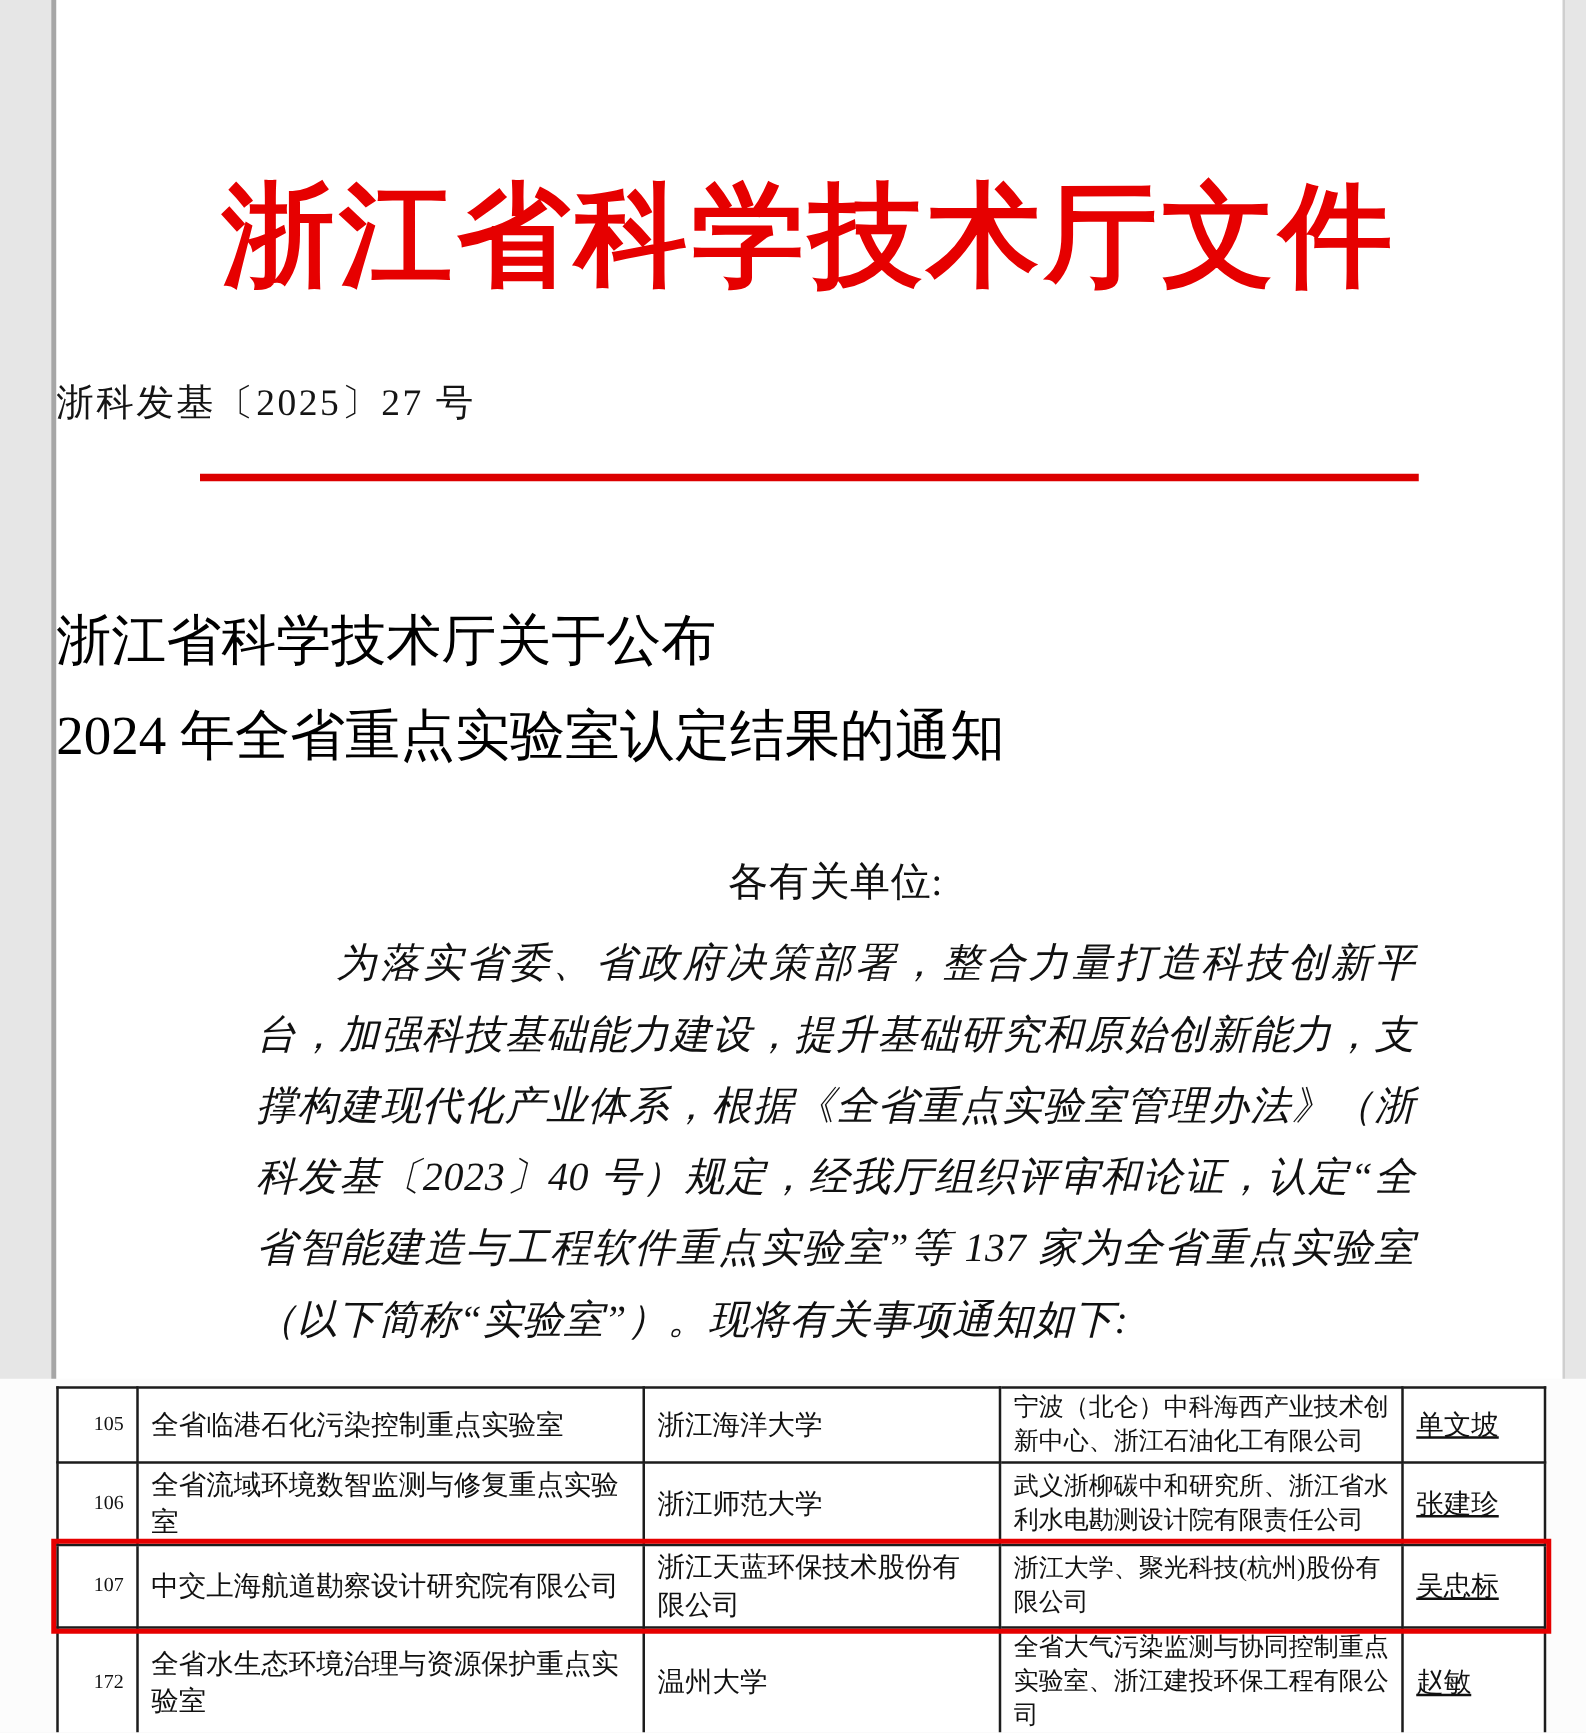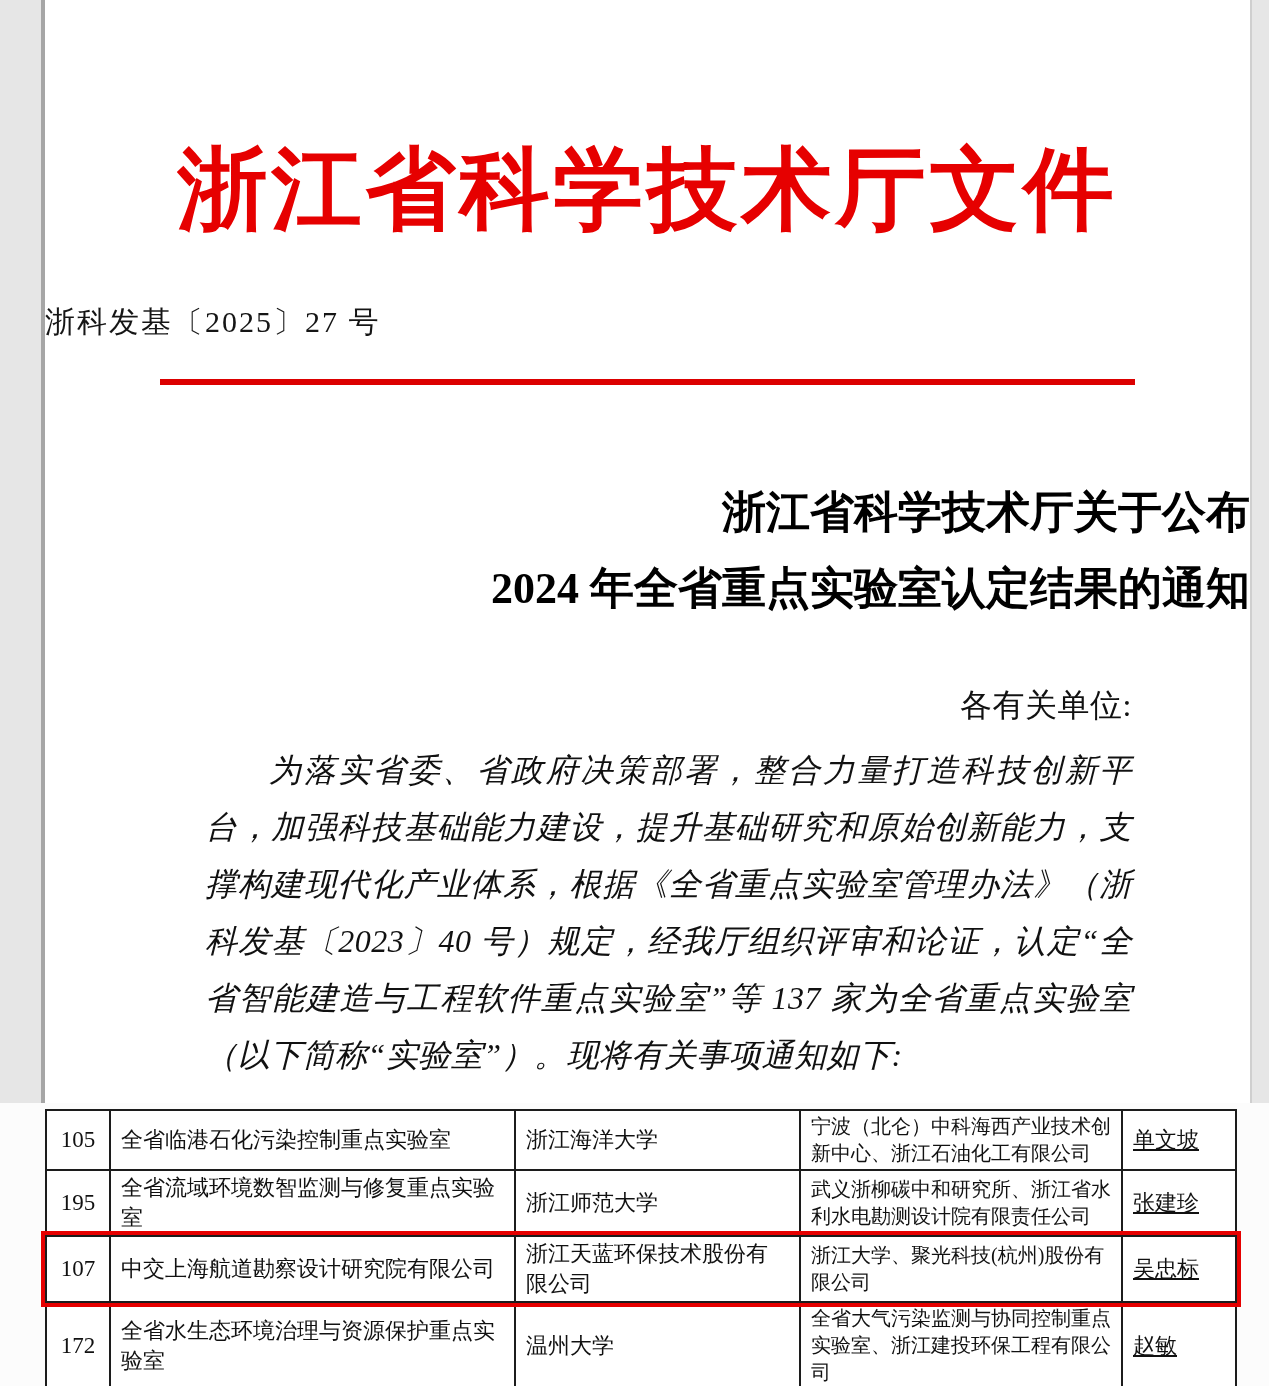--- a/index.html
+++ b/index.html
@@ -43,35 +43,35 @@
     letter-spacing: 2px;
   }
   .red-rule {
     width: 975px;
     height: 6px;
     background: #dc0000;
     margin: 36px auto 0 auto;
   }
   .notice-title {
     margin-top: 90px;
-    text-align: right;
-    font-weight: bold;
+    text-align: left;
+    font-weight: normal;
     color: #000;
     font-size: 44px;
     line-height: 76px;
   }
   .body-block {
     margin: 50px 118px 0 160px;
     font-size: 32px;
     line-height: 57px;
     color: #111;
     text-align: justify;
     letter-spacing: 0.5px;
   }
-  .salutation { text-align: right; }
+  .salutation { text-align: center; }
   .body-paragraph {
     text-indent: 64px;
     margin-top: 8px;
     font-style: italic;
   }
   
   .table-section {
     position: absolute;
     left: 0;
     top: 1103px;
@@ -88,21 +88,21 @@
   }
   table.labs td {
     border: 2px solid #1c1c1c;
     padding: 2px 10px;
     vertical-align: middle;
     color: #111;
     height: 58px;
     box-sizing: border-box;
     overflow: hidden;
   }
-  .cell-no        { text-align: center; font-size: 23px; padding: 2px 2px; }
+  .cell-no        { text-align: right; font-size: 16px; padding: 2px 2px; }
   .cell-lab       { font-size: 22px; padding-left: 24px; margin-left: 27px; }
   .cell-org       { font-size: 22px; padding-left: 14px; }
   .cell-partners  { font-size: 20px; line-height: 27px; padding: 3px 8px 3px 12px; }
   .cell-director  { text-align: left; font-size: 22px; text-decoration: underline; }
   tr.hl { outline: 4px solid #e60000; outline-offset: 1px; }
   .page-number {
     margin: 16px 0 0 85px;
     font-size: 28px;
     letter-spacing: 8px;
     color: #151515;
@@ -142,21 +142,21 @@
       </colgroup>
       <tbody>
           <tr>
     <td class="cell-no">105</td>
     <td class="cell-lab">全省临港石化污染控制重点实验室</td>
     <td class="cell-org">浙江海洋大学</td>
     <td class="cell-partners">宁波（北仑）中科海西产业技术创新中心、浙江石油化工有限公司</td>
     <td class="cell-director">单文坡</td>
   </tr>
           <tr>
-    <td class="cell-no">195</td>
+    <td class="cell-no">106</td>
     <td class="cell-lab">全省流域环境数智监测与修复重点实验室</td>
     <td class="cell-org">浙江师范大学</td>
     <td class="cell-partners">武义浙柳碳中和研究所、浙江省水利水电勘测设计院有限责任公司</td>
     <td class="cell-director">张建珍</td>
   </tr>
           <tr class="hl">
     <td class="cell-no">107</td>
     <td class="cell-lab">中交上海航道勘察设计研究院有限公司</td>
     <td class="cell-org">浙江天蓝环保技术股份有限公司</td>
     <td class="cell-partners">浙江大学、聚光科技(杭州)股份有限公司</td>

